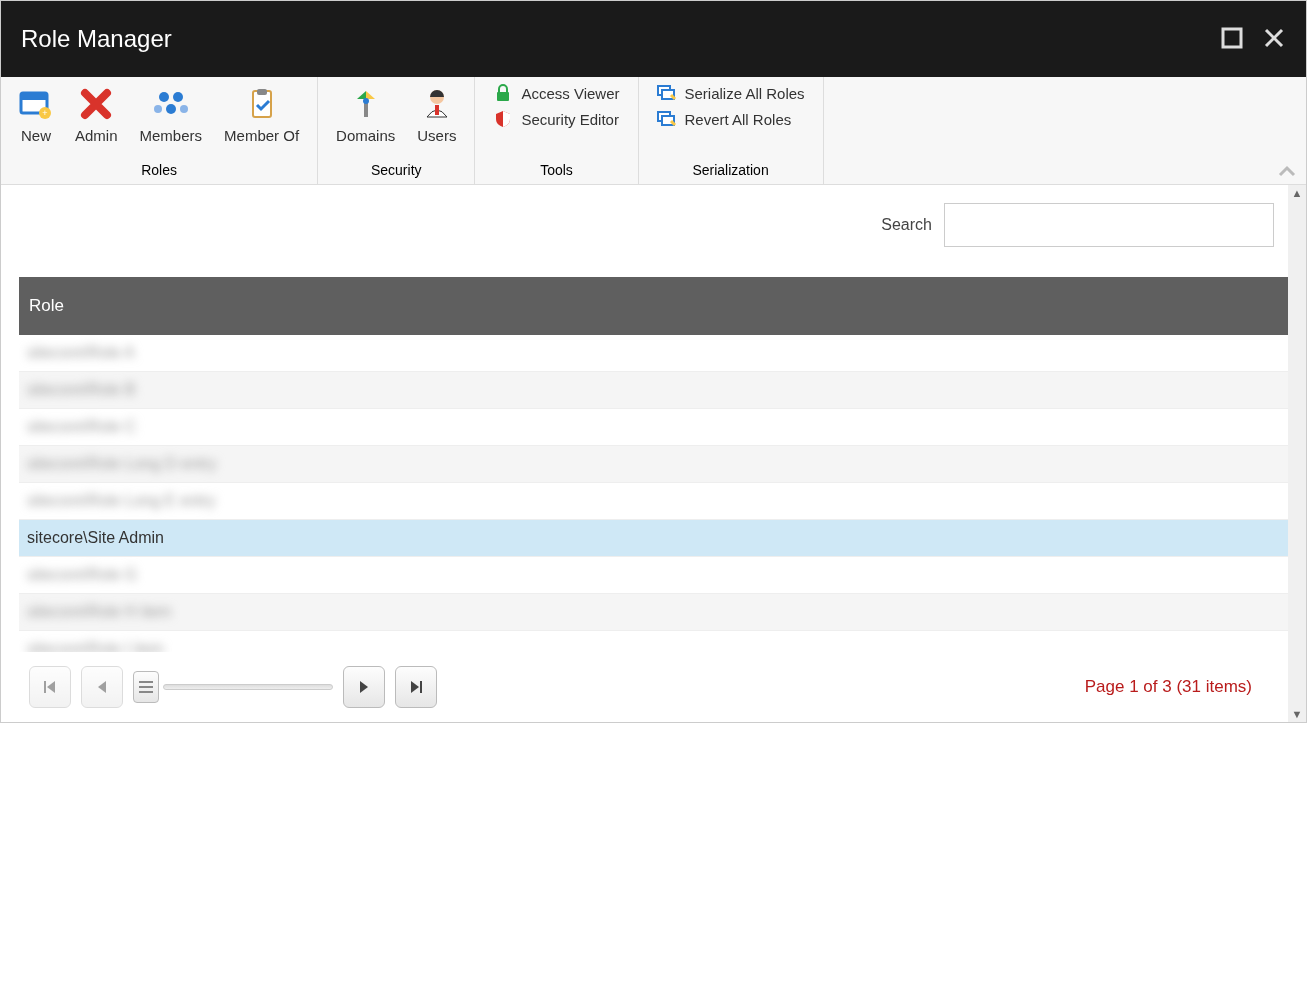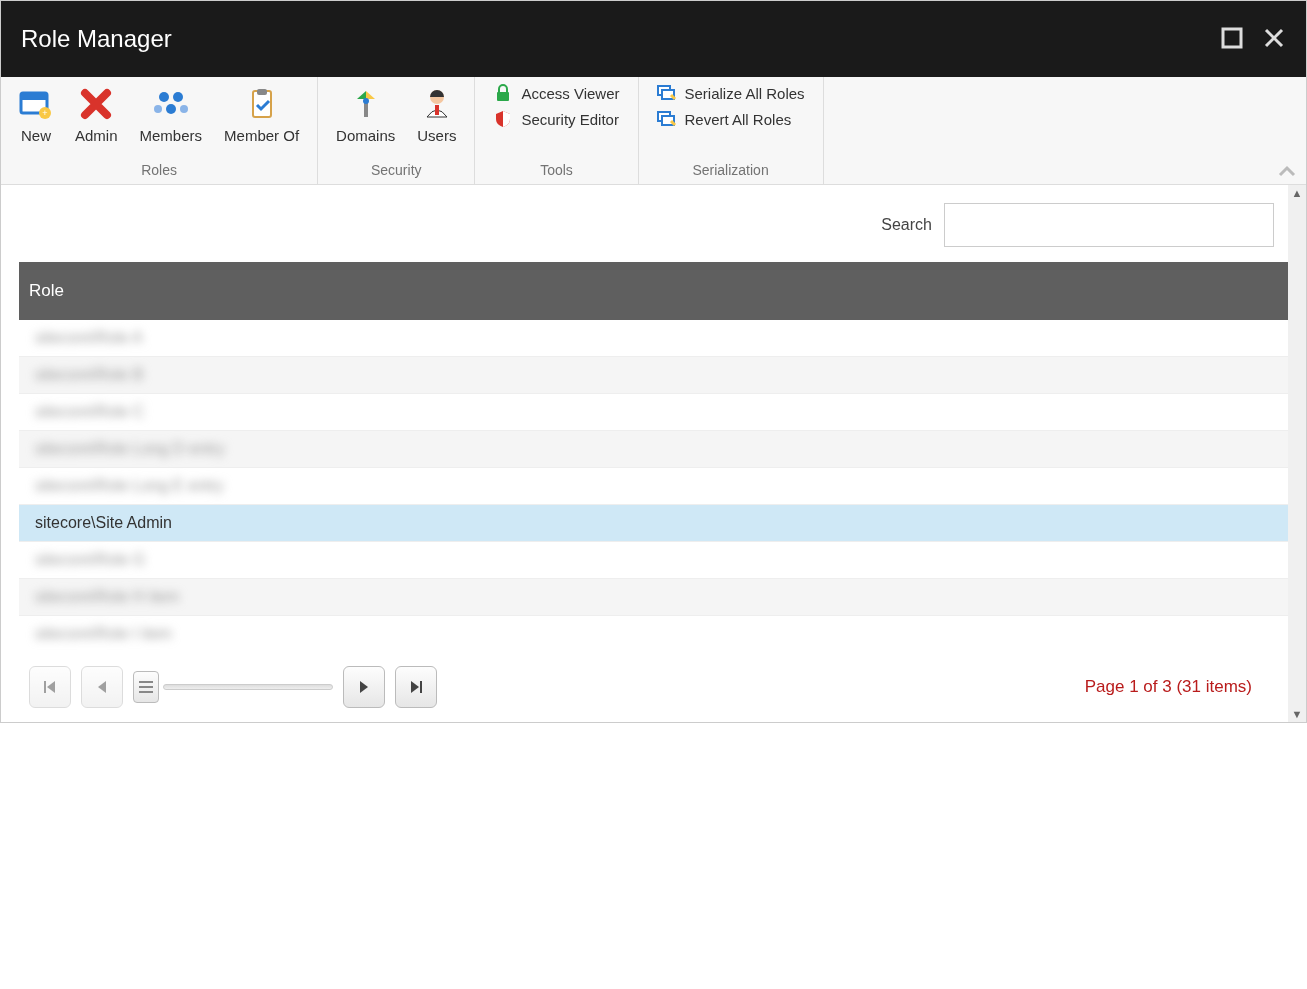--- a/index.html
+++ b/index.html
@@ -9,39 +9,39 @@
   .title { font-size:24px; font-weight:400; }
   .titlebar-controls { display:flex; gap:18px; align-items:center; }
   .titlebar-controls svg { width:24px; height:24px; }
   
   .ribbon { background:#f7f7f7; border-bottom:1px solid #ddd; display:flex; position:relative; height:108px; }
   .ribbon-group { border-right:1px solid #ddd; padding:6px 18px 4px 18px; display:flex; flex-direction:column; align-items:center; justify-content:space-between; }
   .ribbon-group-items { display:flex; gap:22px; align-items:flex-start; }
   .rg-big { display:flex; flex-direction:column; align-items:center; gap:6px; cursor:pointer; padding-top:4px;}
   .rg-big .icon { width:34px; height:34px; display:flex; align-items:center; justify-content:center; }
   .rg-big .lbl { font-size:15px; color:#333; }
-  .ribbon-group-label { font-size:14px; color:#737373; padding:2px 0 2px 0; }
+  .ribbon-group-label { font-size:14px; color:#000000; padding:2px 0 2px 0; }
   
   .ribbon-col { display:flex; flex-direction:column; gap:6px; justify-content:flex-start; }
   .rg-small { display:flex; align-items:center; gap:8px; cursor:pointer; font-size:15px; color:#333; }
   .rg-small .icon { width:20px; height:20px; display:flex; align-items:center; justify-content:center; }
   
   .ribbon-collapse { position:absolute; right:10px; bottom:4px; cursor:pointer; color:#bbb; }
   
   .content { flex:1; display:flex; overflow:hidden; position:relative;}
   .main { flex:1; display:flex; flex-direction:column; padding:0 0 0 0; }
   
   .search-row { display:flex; justify-content:flex-end; align-items:center; padding:18px 14px 15px 0; gap:12px; }
   .search-row label { font-size:16px; color:#444; }
   .search-row input { width:330px; height:44px; border:1px solid #ccc; font-size:15px; padding:4px 8px; }
   
-  .grid { flex:1; margin:0 0 0 18px; display:flex; flex-direction:column; overflow:hidden; }
+  .grid { flex:1; margin:15px 0 0 18px; display:flex; flex-direction:column; overflow:hidden; }
   .grid-header { background:#5f5f5f; color:#fff; height:58px; display:flex; align-items:center; padding-left:10px; font-size:17px; }
   .grid-body { flex:1; overflow:hidden; }
-  .row { height:37px; display:flex; align-items:center; padding-left:16px; border-bottom:1px solid #eee; font-size:16px; color:#333; cursor:pointer;}
+  .row { height:37px; display:flex; align-items:center; padding-left:8px; border-bottom:1px solid #eee; font-size:16px; color:#333; cursor:pointer;}
   .row.alt { background:#f5f5f5; }
   .row.selected { background:#cfe8f6; }
   .blur { filter: blur(5px); color:#999; }
   
   .scrollbar-v { width:18px; background:#f0f0f0; display:flex; flex-direction:column; align-items:center; justify-content:space-between; padding:2px 0;}
   .scrollbar-v .arrow { width:12px;height:12px; color:#666; font-size:11px; text-align:center;}
   
   .pager { height:70px; display:flex; align-items:center; justify-content:space-between; padding:0 36px 0 28px; }
   .pager-left { display:flex; align-items:center; gap:10px; }
   .pg-btn { width:42px; height:42px; border:1px solid #bbb; border-radius:6px; background:linear-gradient(#fdfdfd,#e6e6e6); display:flex; align-items:center; justify-content:center; cursor:pointer; }

